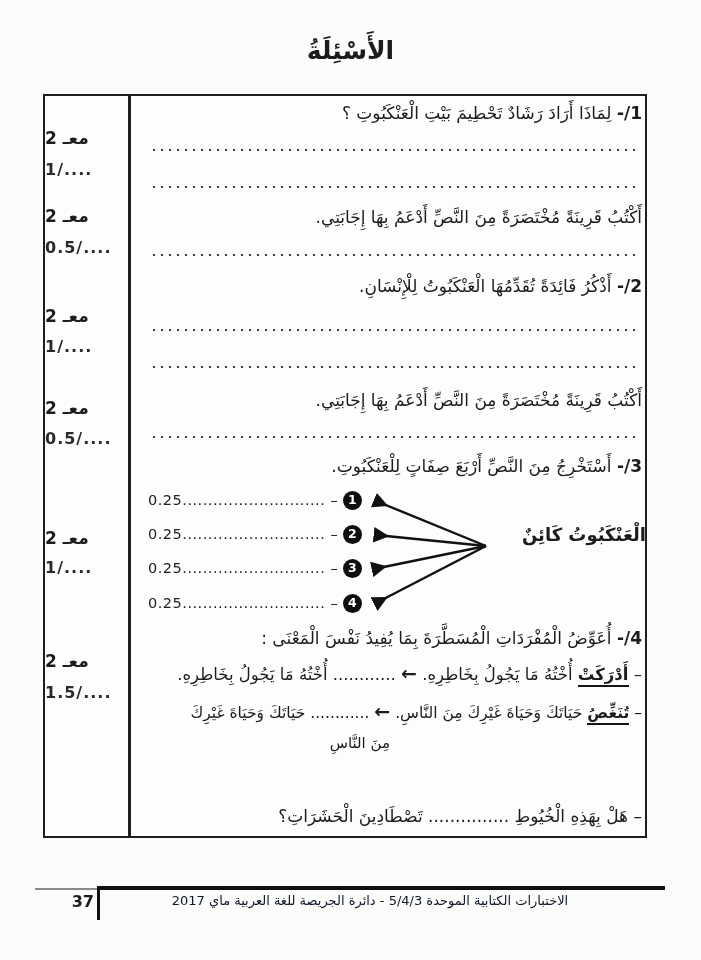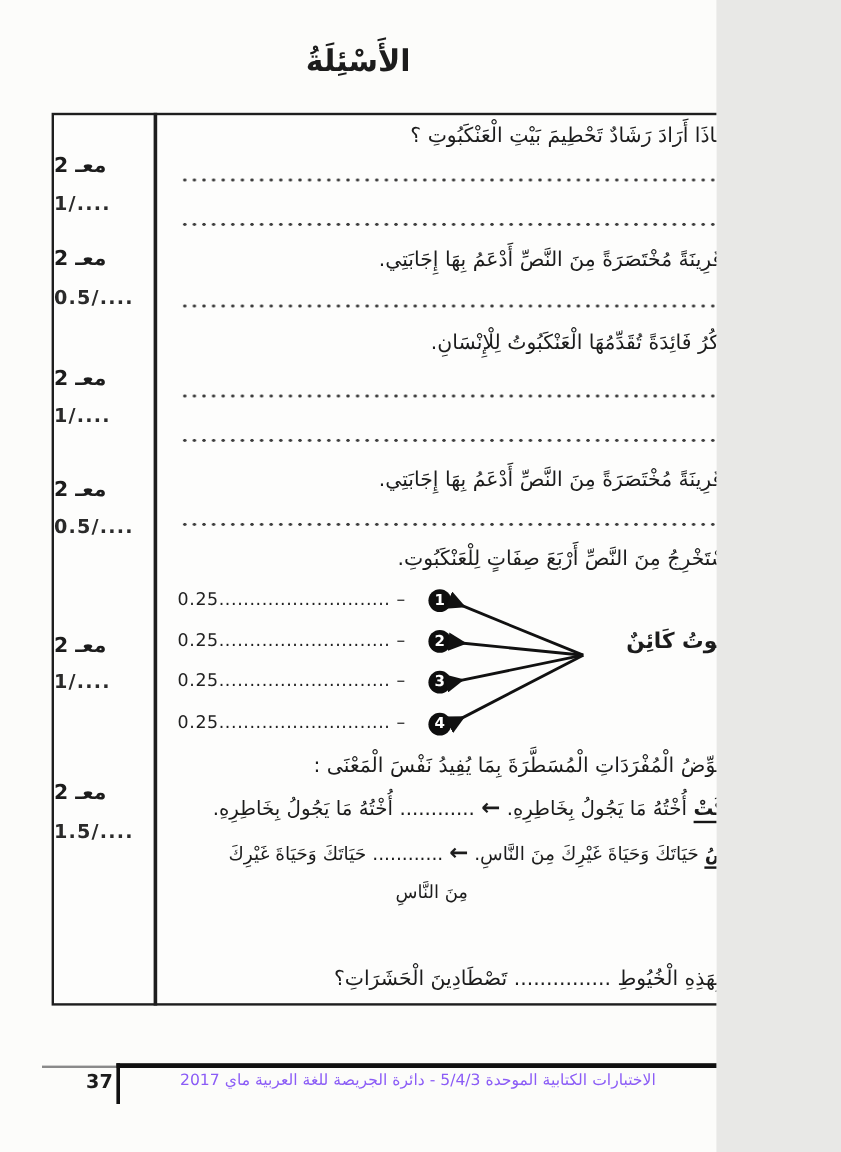--- a/index.html
+++ b/index.html
@@ -1,18 +1,18 @@
 <!DOCTYPE html>
 <html lang="ar"><head>
 <meta charset="utf-8">
 <style>
   html,body{margin:0;padding:0;background:#e8e8e6;}
   .page{
     position:relative;
-    width:597px;height:960px;
+    width:701px;height:960px;
     background:#fcfcfa;
     font-family:"DejaVu Sans", sans-serif;
     color:#1c1c1c;
     overflow:hidden;
   }
   .title{
     position:absolute;top:36px;left:0;right:0;
     text-align:center;
     font-size:25px;font-weight:700;
     direction:rtl;
@@ -42,21 +42,21 @@
   .qnum{font-weight:700;}
   .dotline{
     position:absolute;left:150px;width:488px;height:4px;
     background-image:radial-gradient(circle,#3c3c3c 1.3px,transparent 1.5px);
     background-size:8px 4px;background-repeat:repeat-x;
   }
   .trait{
     position:absolute;left:148px;height:22px;
     direction:ltr;text-align:left;
     font-size:14.5px;letter-spacing:0.5px;color:#222;
-    display:flex;align-items:center;gap:19px;white-space:nowrap;
+    display:flex;align-items:center;gap:5px;white-space:nowrap;
   }
   .badge{
     display:inline-flex;align-items:center;justify-content:center;
     width:19px;height:19px;border-radius:50%;
     background:#0e0e0e;color:#fff;
     font-size:12.5px;font-weight:700;line-height:1;
   }
   .diagram-label{
     position:absolute;left:488px;top:524px;width:158px;
     direction:rtl;text-align:right;
@@ -74,22 +74,22 @@
   }
   .footer-thin{position:absolute;left:35px;top:888px;width:62px;height:2px;background:#8a8a8a;}
   .footer-thick{position:absolute;left:97px;top:886px;width:568px;height:3.5px;background:#101010;}
   .footer-tick{position:absolute;left:97px;top:886px;width:2.5px;height:34px;background:#101010;}
   .pagenum{
     position:absolute;left:52px;top:892px;width:42px;
     text-align:right;font-size:16px;font-weight:700;
   }
   .footer-text{
     position:absolute;left:150px;top:893px;width:440px;
-    direction:rtl;text-align:left;
-    font-size:13px;color:#8b5cf6;white-space:nowrap;
+    direction:rtl;text-align:center;
+    font-size:13px;color:#0f172a;white-space:nowrap;
   }
 </style>
 </head>
 <body>
 
 <div class="page">
 
   <div class="title">الأَسْئِلَةُ</div>
 
   <div class="qbox"></div>

